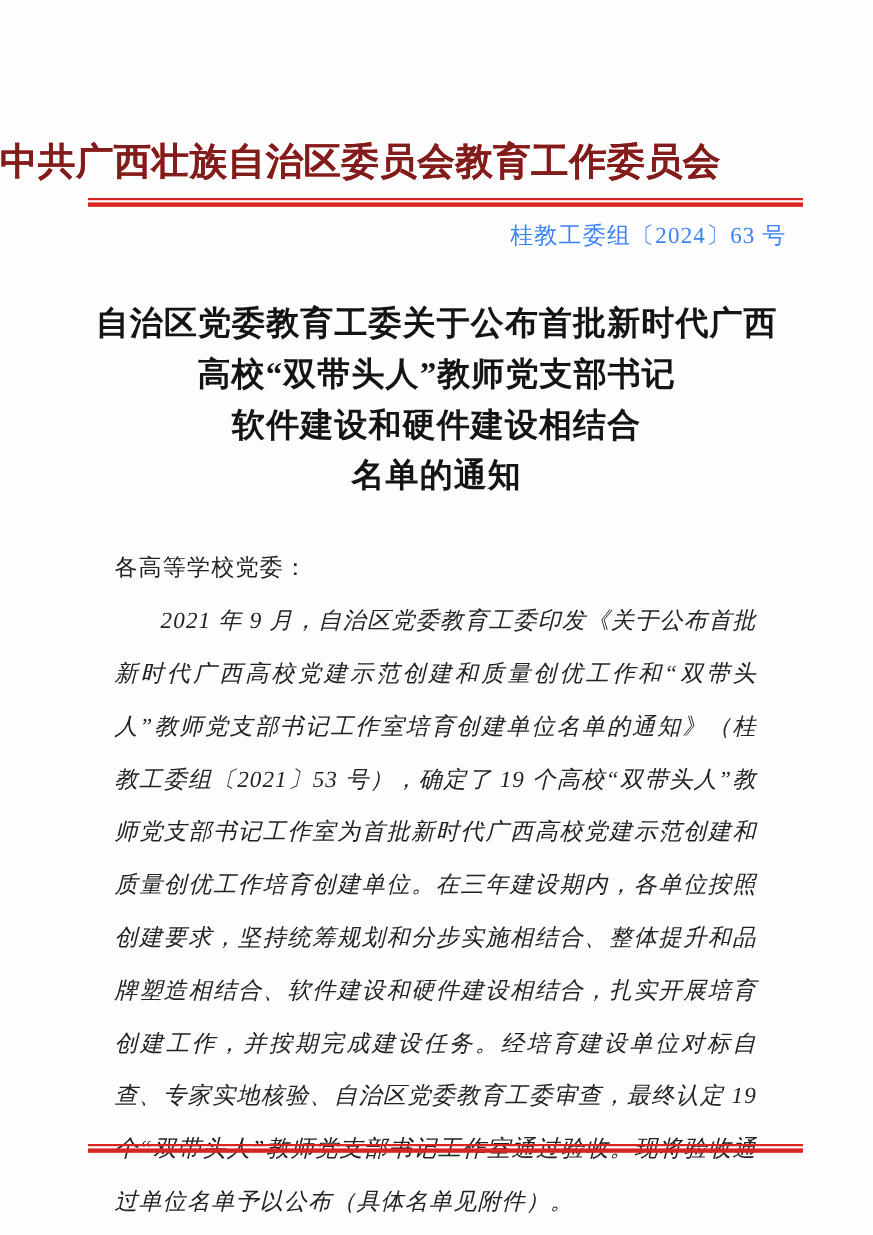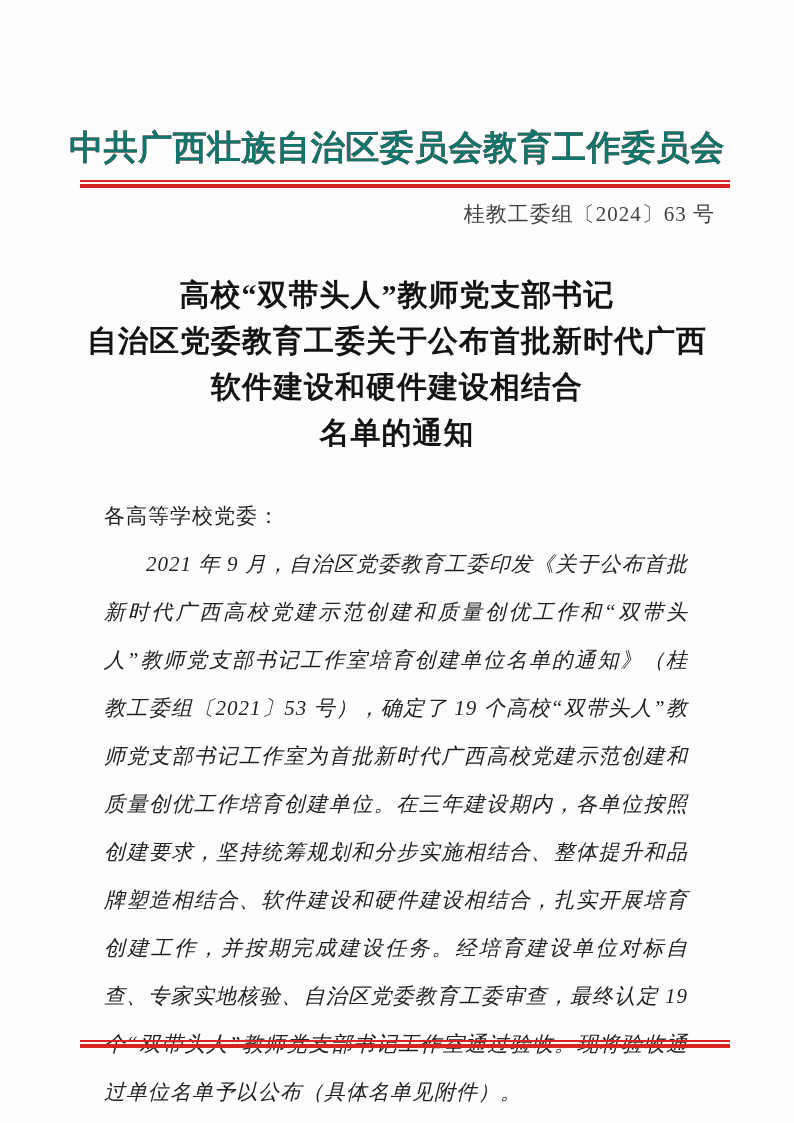--- a/index.html
+++ b/index.html
@@ -9,26 +9,25 @@
     width: 794px;
     height: 1123px;
     margin: 0 auto;
     background: #fdfdfd;
     overflow: hidden;
     font-family: "Liberation Serif", "DejaVu Serif", serif;
     color: #1f1f1f;
   }
   .org-title {
     margin-top: 128px;
-    text-align: center;
     font-size: 34px;
     line-height: 1.2;
     font-weight: bold;
     letter-spacing: 0.5px;
-    color: #0f766e;
+    color: #7f1d1d;
     text-shadow: 0 0 0.6px #dc241e;
   }
   .double-rule {
     margin-left: 80px;
     width: 650px;
     height: 0;
     border-top: 2px solid #d8251f;
     border-bottom: 4px solid #d8251f;
     padding-top: 2px;
   }
@@ -38,21 +37,21 @@
     top: 1040px;
     left: 80px;
     margin-left: 0;
   }
   .doc-number {
     margin-top: 12px;
     padding-right: 79px;
     text-align: right;
     font-size: 21px;
     letter-spacing: 1px;
-    color: #404040;
+    color: #3b82f6;
   }
   .doc-title {
     margin-top: 44px;
     text-align: center;
     font-size: 30px;
     font-weight: bold;
     line-height: 46px;
     letter-spacing: 1px;
     color: #141414;
   }
@@ -74,22 +73,22 @@
 
 <div class="page">
 
   <div class="org-title">中共广西壮族自治区委员会教育工作委员会</div>
 
   <div class="double-rule rule-top"></div>
 
   <div class="doc-number">桂教工委组〔2024〕63 号</div>
 
   <div class="doc-title">
+    <div>自治区党委教育工委关于公布首批新时代广西</div>
     <div>高校“双带头人”教师党支部书记</div>
-    <div>自治区党委教育工委关于公布首批新时代广西</div>
     <div>软件建设和硬件建设相结合</div>
     <div>名单的通知</div>
   </div>
 
   <div class="body-block">
     <div class="salutation">各高等学校党委：</div>
     <p class="para">2021 年 9 月，自治区党委教育工委印发《关于公布首批新时代广西高校党建示范创建和质量创优工作和“双带头人”教师党支部书记工作室培育创建单位名单的通知》（桂教工委组〔2021〕53 号），确定了 19 个高校“双带头人”教师党支部书记工作室为首批新时代广西高校党建示范创建和质量创优工作培育创建单位。在三年建设期内，各单位按照创建要求，坚持统筹规划和分步实施相结合、整体提升和品牌塑造相结合、软件建设和硬件建设相结合，扎实开展培育创建工作，并按期完成建设任务。经培育建设单位对标自查、专家实地核验、自治区党委教育工委审查，最终认定 19 个“双带头人”教师党支部书记工作室通过验收。现将验收通过单位名单予以公布（具体名单见附件）。</p>
   </div>
 
   <div class="double-rule rule-bottom"></div>

